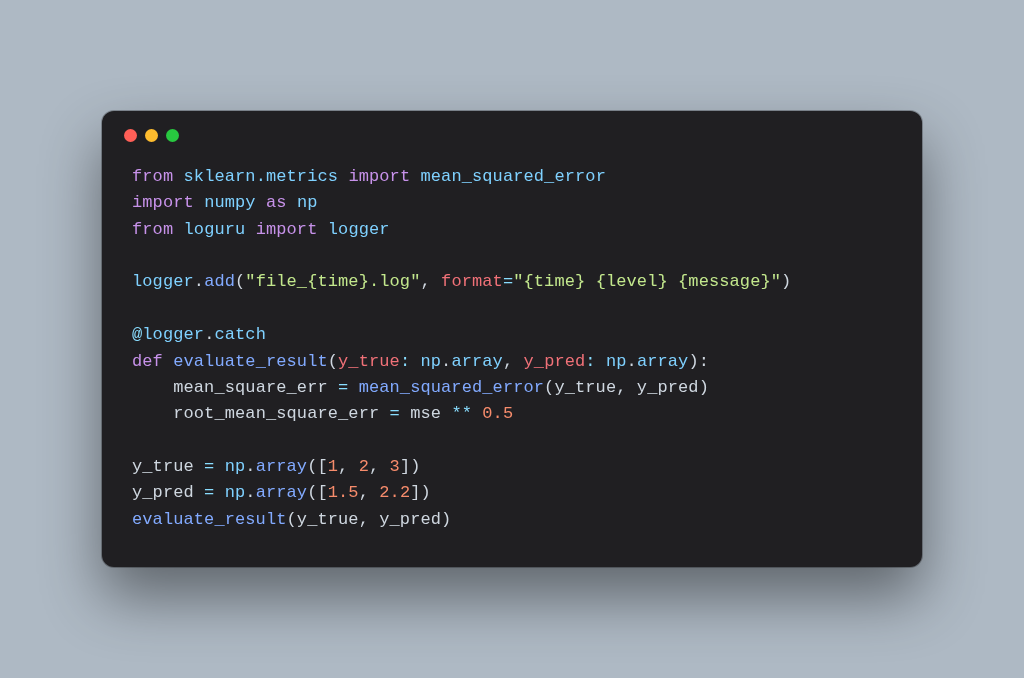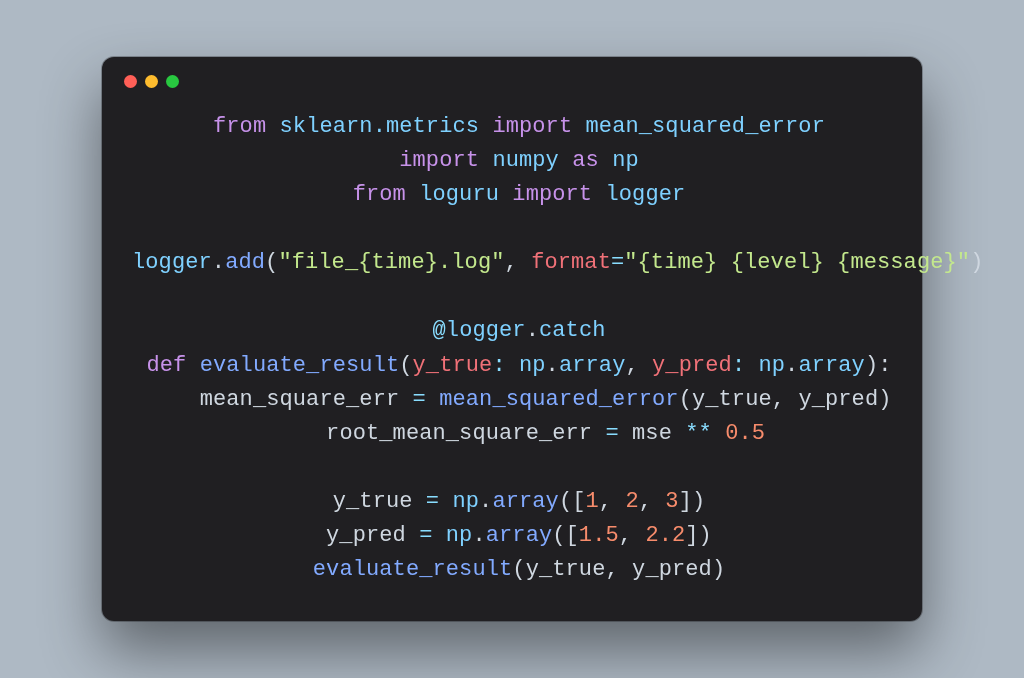--- a/index.html
+++ b/index.html
@@ -37,26 +37,25 @@
     height: 13px;
     border-radius: 50%;
     display: inline-block;
   }
   .red    { background: #ff5f57; }
   .yellow { background: #febc2e; }
   .green  { background: #28c840; }
 
   .code {
     padding: 12px 16px 34px 30px;
-    font-size: 22px;
+    font-size: 17px;
     line-height: 1.55;
     color: #cfd7e0;
     white-space: pre;
     letter-spacing: 0.1px;
-    text-align: center;
   }
 
   .kw   { color: #c792ea; }  
   .mod  { color: #7fd1ff; }  
   .fn   { color: #82aaff; }  
   .str  { color: #c3e88d; }  
   .num  { color: #f78c6c; }  
   .dec  { color: #89ddff; }  
   .op   { color: #89ddff; }  
   .name { color: #cfd7e0; }

